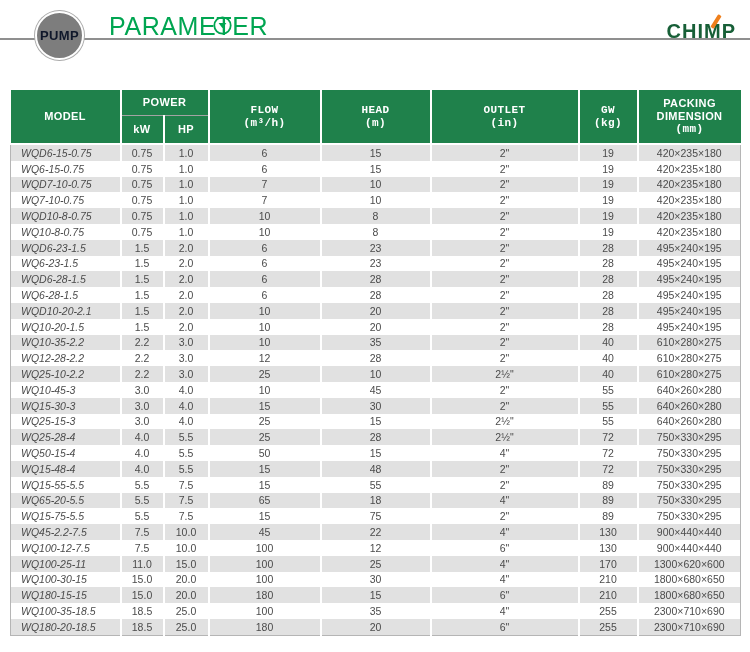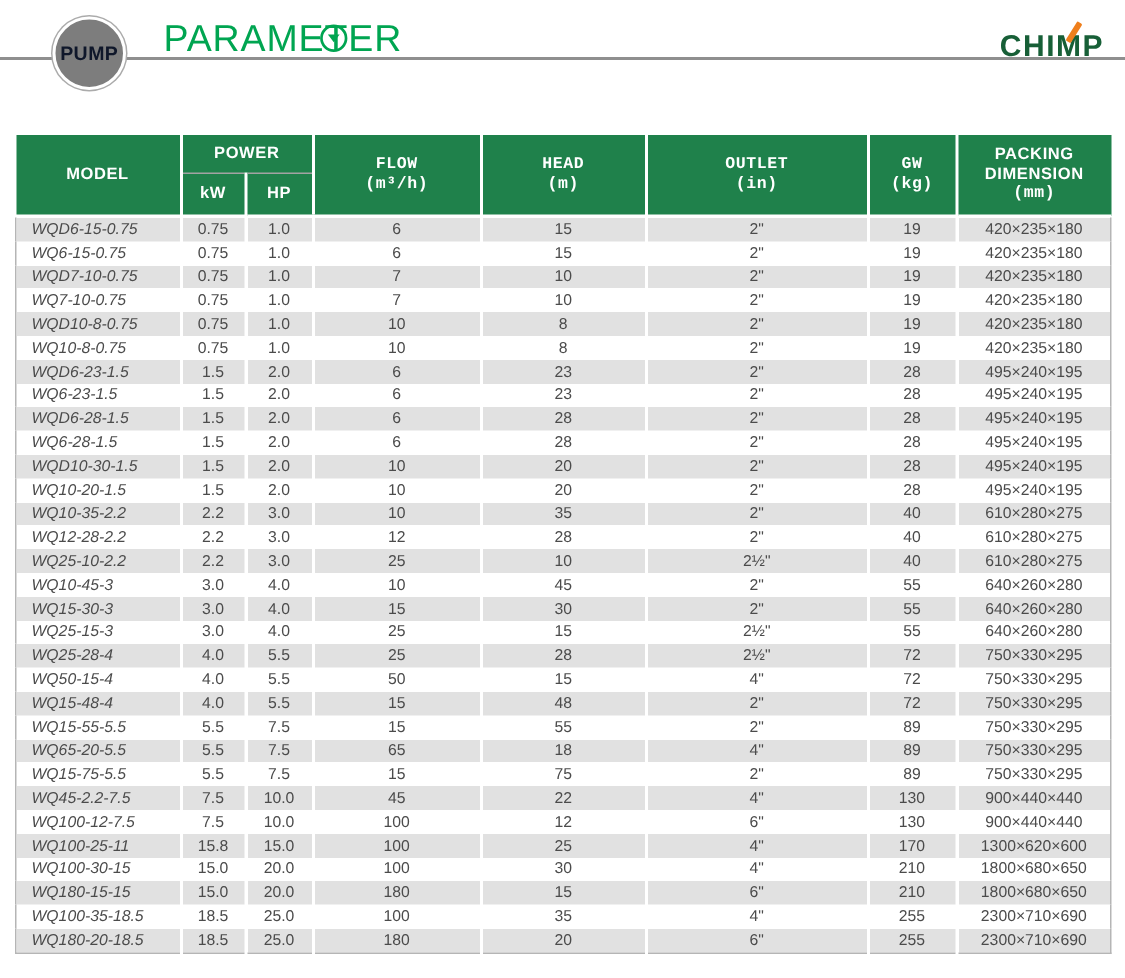--- a/index.html
+++ b/index.html
@@ -212,21 +212,21 @@
         <td>WQ6-28-1.5</td>
         <td>1.5</td>
         <td>2.0</td>
         <td>6</td>
         <td>28</td>
         <td>2"</td>
         <td>28</td>
         <td>495×240×195</td>
       </tr>
       <tr class="odd">
-        <td>WQD10-30-1.5</td>
+        <td>WQD10-20-2.1</td>
         <td>1.5</td>
         <td>2.0</td>
         <td>10</td>
         <td>20</td>
         <td>2"</td>
         <td>28</td>
         <td>495×240×195</td>
       </tr>
       <tr class="even">
         <td>WQ10-20-1.5</td>
@@ -373,21 +373,21 @@
         <td>7.5</td>
         <td>10.0</td>
         <td>100</td>
         <td>12</td>
         <td>6"</td>
         <td>130</td>
         <td>900×440×440</td>
       </tr>
       <tr class="odd">
         <td>WQ100-25-11</td>
-        <td>15.8</td>
+        <td>11.0</td>
         <td>15.0</td>
         <td>100</td>
         <td>25</td>
         <td>4"</td>
         <td>170</td>
         <td>1300×620×600</td>
       </tr>
       <tr class="even">
         <td>WQ100-30-15</td>
         <td>15.0</td>

